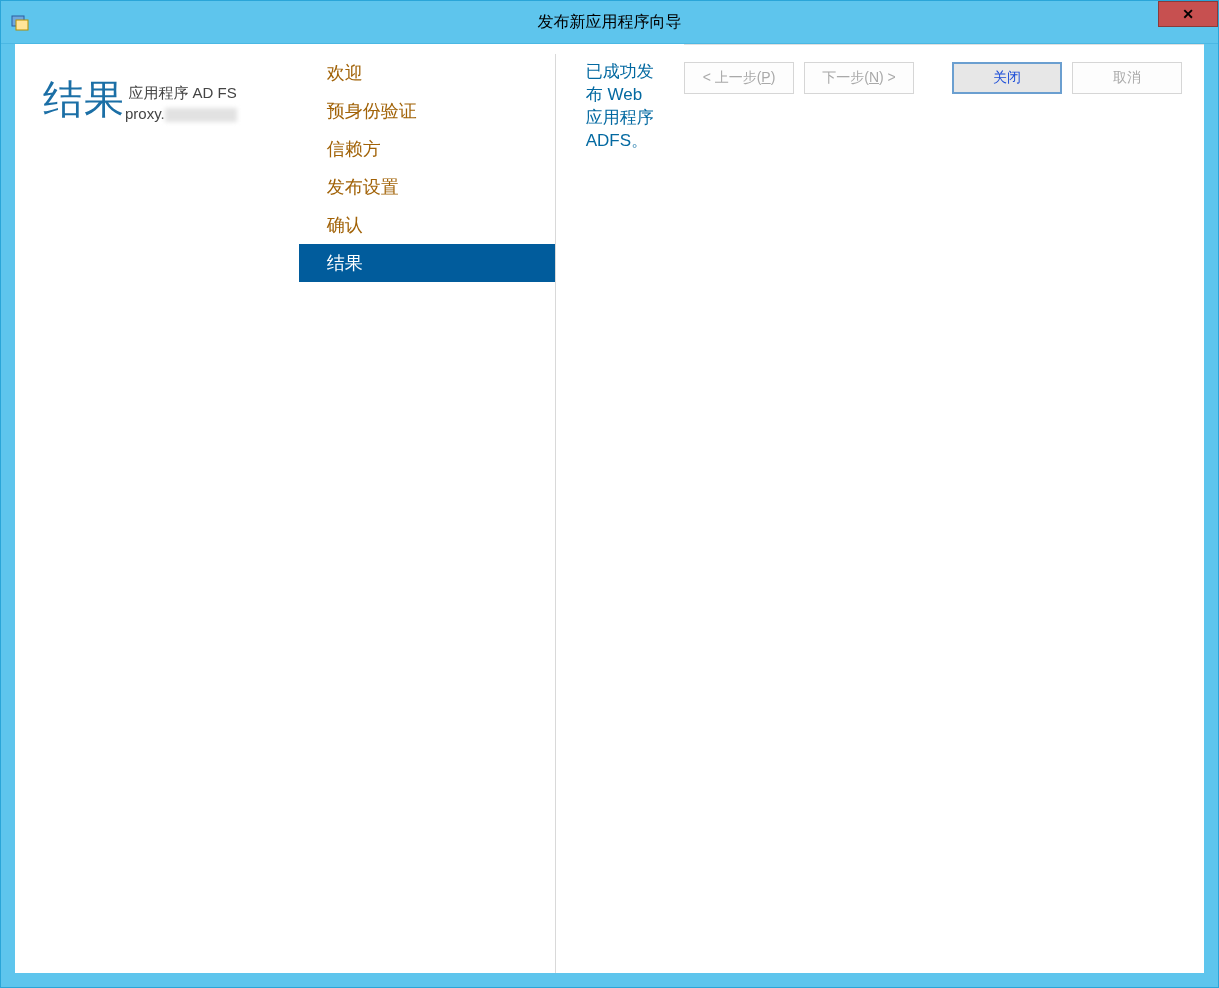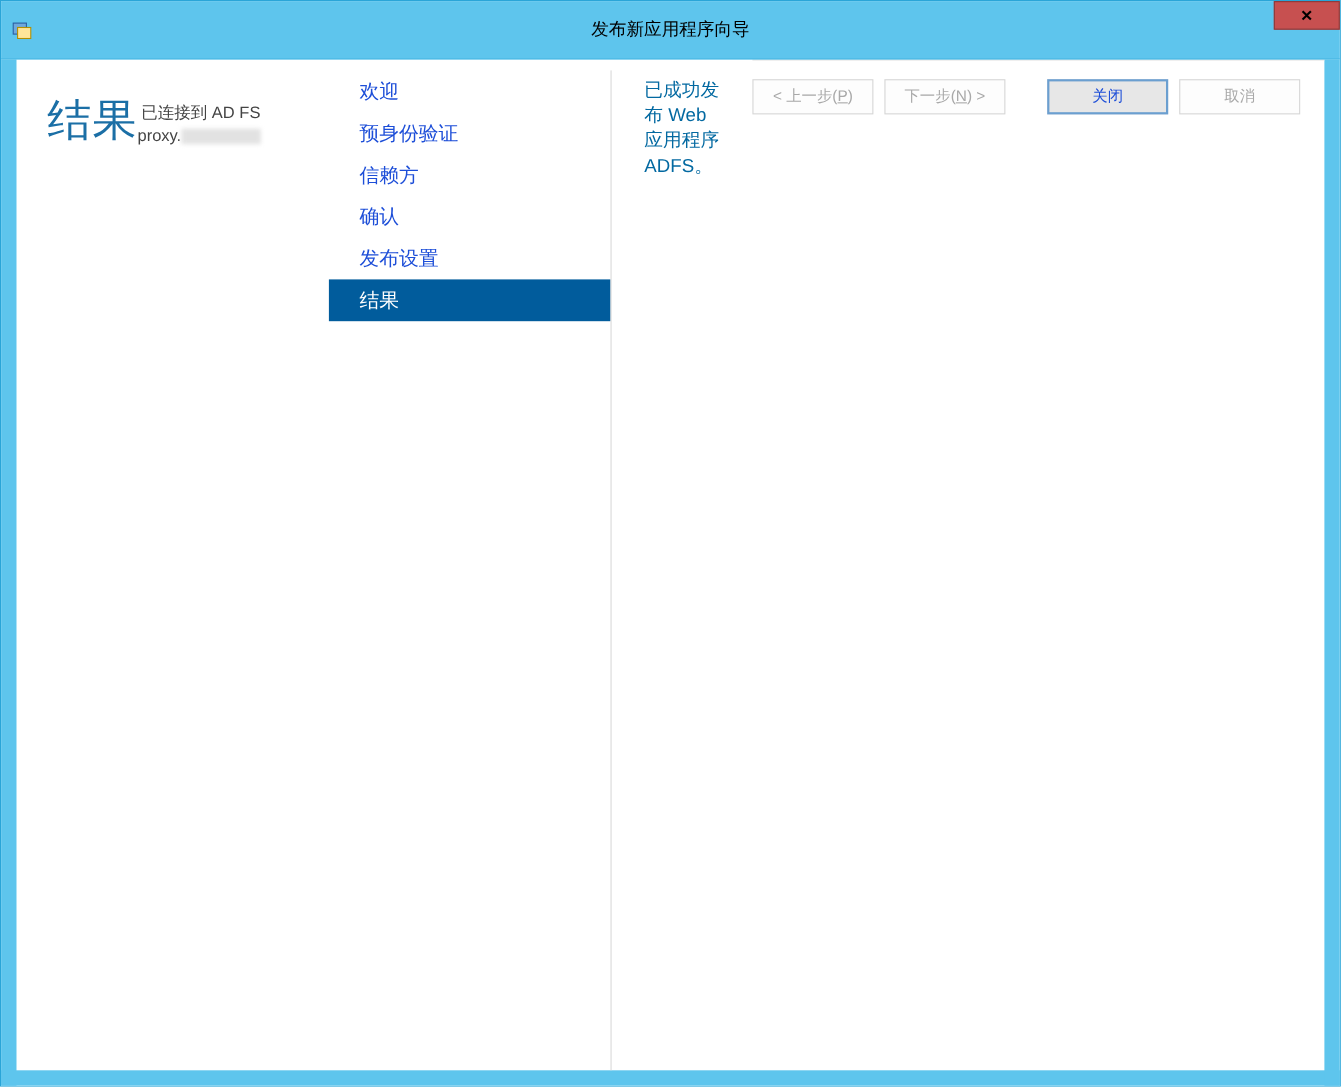--- a/index.html
+++ b/index.html
@@ -12,21 +12,21 @@
     }
     .window {
       width: 1219px;
       height: 988px;
       border: 1px solid #2aa5d8;
       background: #fff;
       display: flex;
       flex-direction: column;
     }
     .titlebar {
-      height: 53px;
+      height: 43px;
       background: #5ec5ed;
       display: flex;
       align-items: center;
       position: relative;
       border-bottom: 1px solid #4bb8e4;
     }
     .titlebar-icon {
       width: 18px;
       height: 18px;
       margin-left: 10px;
@@ -101,21 +101,21 @@
     }
     .sidebar {
       width: 256px;
       padding-top: 10px;
     }
     .sidebar-item {
       height: 38px;
       line-height: 38px;
       padding-left: 28px;
       font-size: 18px;
-      color: #1d4ed8;
+      color: #a16207;
       cursor: default;
     }
     .sidebar-item.active {
       background: #015c9c;
       color: #fff;
     }
     .divider {
       width: 1px;
       background: #d9d9d9;
       margin-top: 10px;
@@ -176,34 +176,34 @@
     <div class="close-btn">
       <span>✕</span>
     </div>
   </div>
 
   <div class="body-area">
 
     <div class="header-area">
       <div class="page-title">结果</div>
       <div class="status-block">
-        <div>已连接到 AD FS</div>
+        <div>应用程序 AD FS</div>
         <div>
           <span>proxy.</span><span class="status-blur"></span>
         </div>
       </div>
     </div>
 
     <div class="middle">
       <div class="sidebar">
         <div class="sidebar-item">欢迎</div>
         <div class="sidebar-item">预身份验证</div>
         <div class="sidebar-item">信赖方</div>
+        <div class="sidebar-item">发布设置</div>
         <div class="sidebar-item">确认</div>
-        <div class="sidebar-item">发布设置</div>
         <div class="sidebar-item active">结果</div>
       </div>
       <div class="divider"></div>
       <div class="content">
         <div>已成功发布 Web 应用程序 ADFS。</div>
       </div>
     </div>
 
     <div class="footer">
       <button class="wiz-btn disabled">

